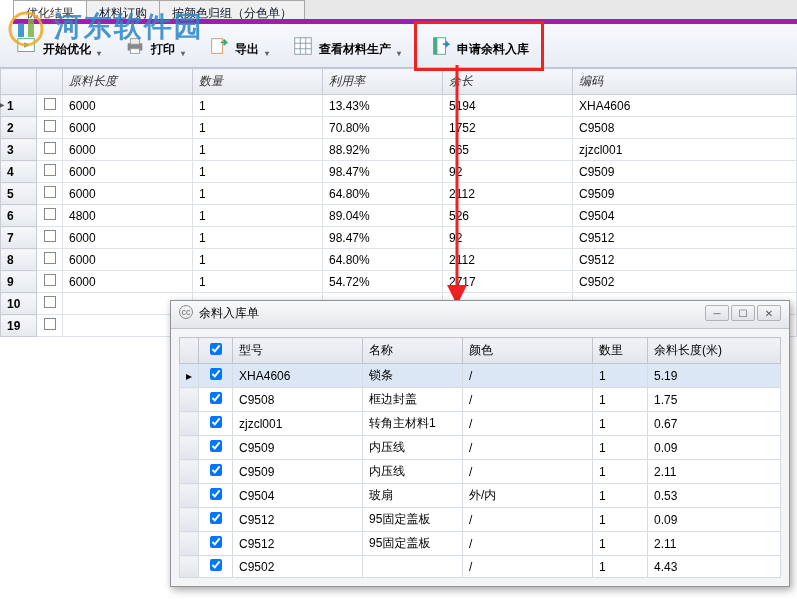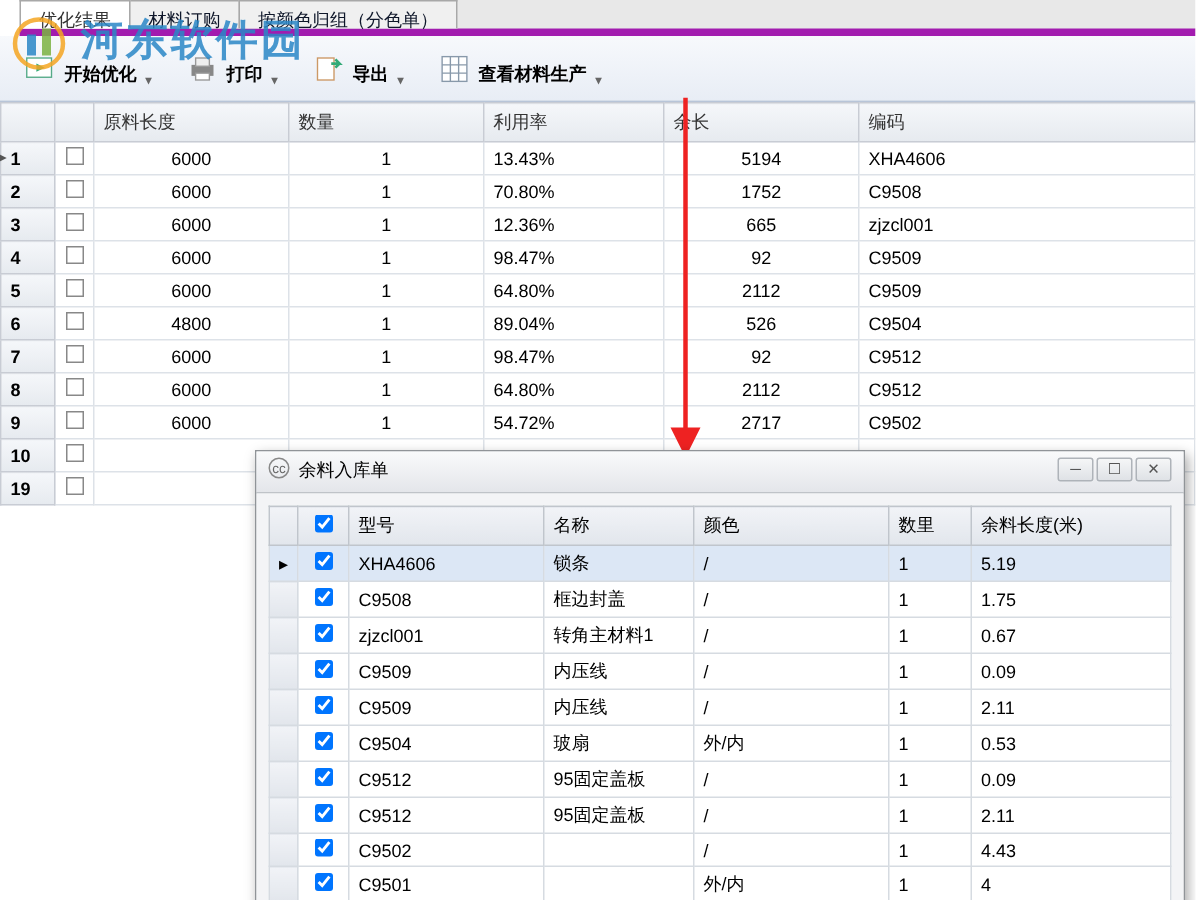--- a/index.html
+++ b/index.html
@@ -12,24 +12,24 @@
 .tab { padding: 4px 12px; border: 1px solid #a8a8a8; border-bottom: none; background: #f0f0f0; margin-right: -1px; cursor: pointer; color: #0f172a; font-size: 12px; }
 .tab.active { background: #fff; border-bottom: 1px solid #fff; color: #333; position: relative; z-index: 1; }
 
 .toolbar { display: flex; align-items: center; background: linear-gradient(#f7f9fc, #e8edf5); border-bottom: 1px solid #b8c5d8; padding: 4px 6px; height: 44px; gap: 4px; }
 .tbtn { display: inline-flex; align-items: flex-end; gap: 4px; padding: 6px 8px; border: 1px solid transparent; border-radius: 3px; cursor: pointer; font-size: 12px; font-weight: bold; }
 .tbtn .ticon { width: 24px; height: 24px; display: inline-flex; align-items: center; justify-content: center; }
 .dd-arrow { font-size: 8px; margin-left: 2px; color: #666; }
 .highlight-btn { border: 3px solid #e22; padding: 3px; }
 
 .grid { width: 100%; border-collapse: collapse; }
-.grid th { background: linear-gradient(#f5f7fa, #e6eaef); border: 1px solid #c8ccd4; padding: 4px 6px; text-align: left; font-weight: normal; font-size: 12px; color: #333; height: 22px; }
+.grid th { background: linear-gradient(#f5f7fa, #e6eaef); border: 1px solid #c8ccd4; padding: 4px 6px; text-align: left; font-weight: normal; font-size: 12px; color: #333; height: 22px; font-style: italic; }
 .grid td { border: 1px solid #dde2e8; padding: 3px 6px; font-size: 12px; height: 20px; vertical-align: middle; }
 .grid .rowhdr { background: linear-gradient(#f5f7fa, #e6eaef); text-align: left; font-weight: bold; width: 36px; border-color:#c8ccd4; }
-.grid .num { text-align: center; }
+.grid .num { text-align: left; }
 .grid .chkcell { width: 26px; text-align: center; }
 .grid .chk { width: 12px; height: 12px; border: 1px solid #888; display: inline-block; background:#fff; }
 .cursor-cell { position:relative; }
 .cursor-cell::before { content:"▸"; position:absolute; left:-2px; color:#555; font-size:10px; }
 
 .dialog { position: absolute; left: 170px; top: 300px; width: 620px; background: #f3f4f6; border: 1px solid #909498; box-shadow: 2px 3px 8px rgba(0,0,0,0.35); z-index: 100; }
 .dialog-title { display: flex; align-items: flex-start; background: linear-gradient(#f9fafb, #e4e6ea); border-bottom:1px solid #bfc3c8; padding: 4px 8px; height: 28px; }
 .dialog-title .ticon-cc { width:14px; height:14px; border:1px solid #888; border-radius:50%; display:inline-flex; align-items:center; justify-content:center; font-size:9px; margin-right:6px; color:#666;}
 .winbtns { margin-left:auto; display:flex; gap:2px; }
 .winbtn { width:24px; height:16px; border:1px solid #aeb3b9; background:linear-gradient(#f5f6f7,#dfe2e6); border-radius:2px; display:flex; align-items:center; justify-content:center; font-size:10px; cursor:pointer; color:#555;}
@@ -100,20 +100,32 @@
         <svg class="icon-svg" viewBox="0 0 24 24">
           <rect x="3" y="3" width="18" height="18" fill="#fff" stroke="#89a"></rect>
           <line x1="3" y1="9" x2="21" y2="9" stroke="#89a"></line>
           <line x1="3" y1="15" x2="21" y2="15" stroke="#89a"></line>
           <line x1="9" y1="3" x2="9" y2="21" stroke="#89a"></line>
           <line x1="15" y1="3" x2="15" y2="21" stroke="#89a"></line>
         </svg>
       </span>
     <span>查看材料生产</span>
       <span class="dd-arrow">▾</span>
+  </div>
+  <div class="highlight-btn">
+    <div class="tbtn">
+      <span class="ticon">
+          <svg class="icon-svg" viewBox="0 0 24 24">
+            <rect x="4" y="3" width="13" height="18" fill="#fff" stroke="#4a8"></rect>
+            <rect x="4" y="3" width="4" height="18" fill="#4a8"></rect>
+            <path d="M14 10 L20 10 L17 7 M20 10 L17 13" stroke="#38c" stroke-width="2" fill="none"></path>
+          </svg>
+        </span>
+      <span>申请余料入库</span>
+    </div>
   </div>
 </div>
 
 <table class="grid">
   <thead>
     <tr>
       <th class="rowhdr"></th>
       <th class="chkcell"></th>
       <th style="width:130px">原料长度</th>
       <th style="width:130px">数量</th>
@@ -139,21 +151,21 @@
         <td class="num">1</td>
         <td>70.80%</td>
         <td class="num">1752</td>
         <td>C9508</td>
       </tr>
       <tr>
         <td class="rowhdr">3</td>
         <td class="chkcell"><span class="chk"></span></td>
         <td class="num">6000</td>
         <td class="num">1</td>
-        <td>12.36%</td>
+        <td>88.92%</td>
         <td class="num">665</td>
         <td>zjzcl001</td>
       </tr>
       <tr>
         <td class="rowhdr">4</td>
         <td class="chkcell"><span class="chk"></span></td>
         <td class="num">6000</td>
         <td class="num">1</td>
         <td>98.47%</td>
         <td class="num">92</td>
@@ -328,25 +340,16 @@
           </tr>
           <tr>
             <td class="row-ind"></td>
             <td style="text-align:center"><input type="checkbox" class="chk2" checked="" style=""></td>
             <td>C9502</td>
             <td></td>
             <td>/</td>
             <td class="num">1</td>
             <td class="num">4.43</td>
           </tr>
-          <tr>
-            <td class="row-ind"></td>
-            <td style="text-align:center"><input type="checkbox" class="chk2" checked="" style=""></td>
-            <td>C9501</td>
-            <td></td>
-            <td>外/内</td>
-            <td class="num">1</td>
-            <td class="num">4</td>
-          </tr>
         </tbody>
     </table>
   </div>
 </div>
 
 </body></html>

